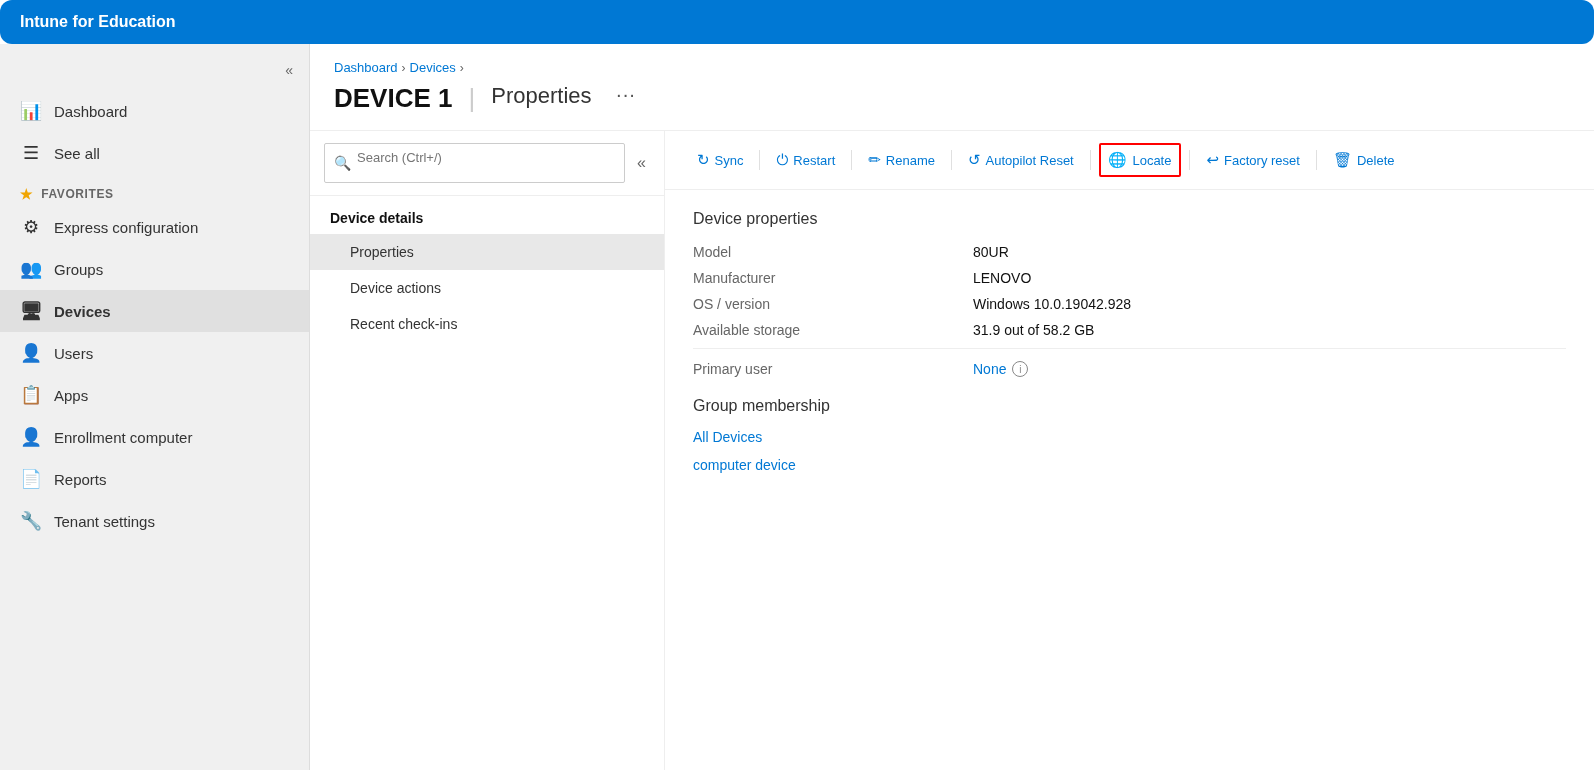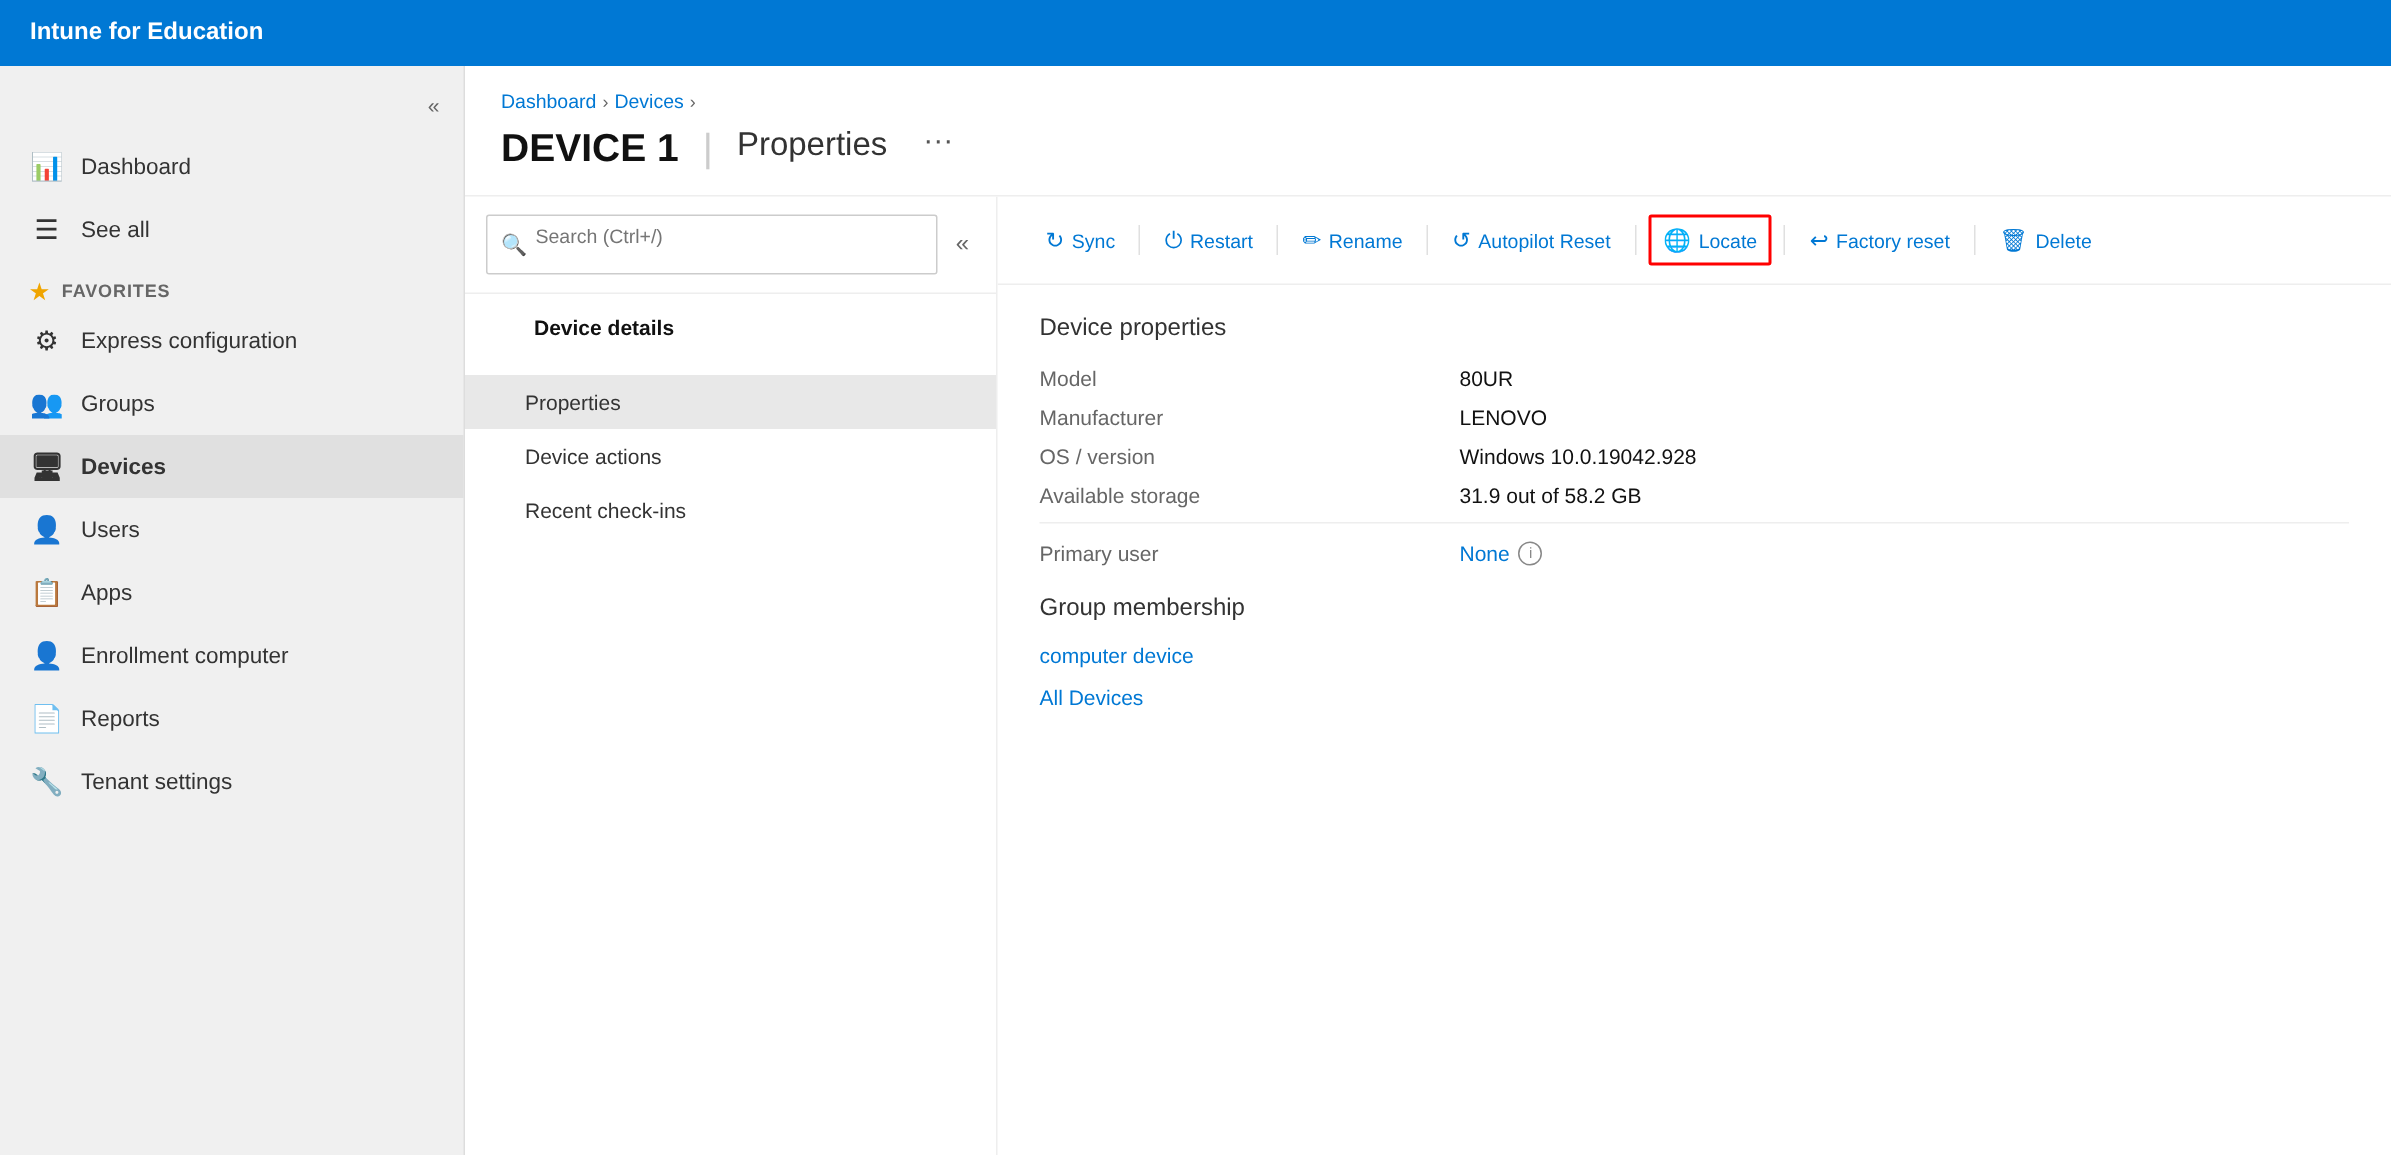--- a/index.html
+++ b/index.html
@@ -9,20 +9,21 @@
     .topbar {
       background: #0078d4;
       color: white;
       font-size: 16px;
       font-weight: 600;
       padding: 0 20px;
       height: 44px;
       display: flex;
       align-items: center;
       flex-shrink: 0;
+      border-radius: 12px;
     }
 
     
     .main-layout {
       display: flex;
       flex: 1;
       overflow: hidden;
     }
 
     
@@ -169,22 +170,21 @@
       font-size: 16px;
       cursor: pointer;
       color: #666;
       padding: 4px;
       flex-shrink: 0;
     }
     .nav-section-title {
       font-size: 14px;
       font-weight: 600;
       color: #111;
-      padding: 14px 20px 24px;
-      margin-left: 26px;
+      padding: 14px 20px 8px;
     }
     .nav-item {
       padding: 10px 20px 10px 40px;
       font-size: 14px;
       color: #333;
       cursor: pointer;
     }
     .nav-item.active { background: #e8e8e8; font-weight: 500; }
 
     
@@ -462,20 +462,20 @@
 
           <div class="property-row">
             <span class="property-label">Primary user</span>
             <span class="property-value">
               <a class="link" style="color:#0078d4; text-decoration:none; cursor:pointer;">None</a>
               <span class="info-icon">i</span>
             </span>
           </div>
 
           <div class="group-title">Group membership</div>
+          <a class="group-link">All Devices</a>
           <a class="group-link">computer device</a>
-          <a class="group-link">All Devices</a>
         </div>
 
       </div>
     </div>
   </div>
 </div>
 
 </body></html>

